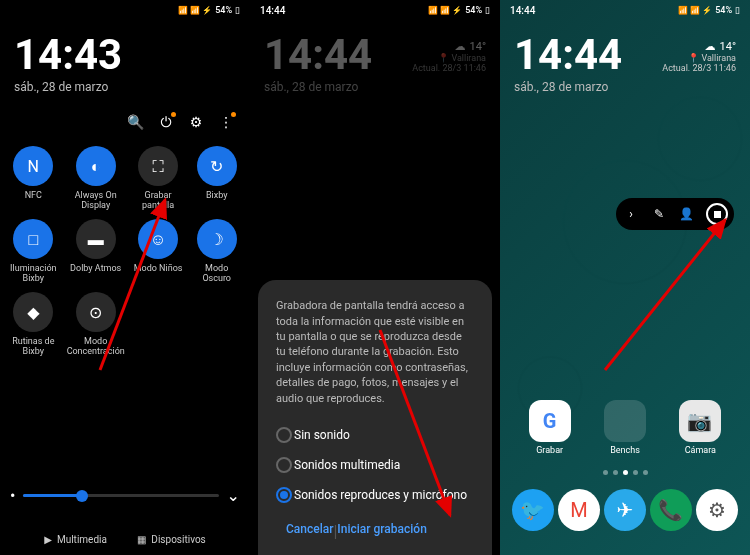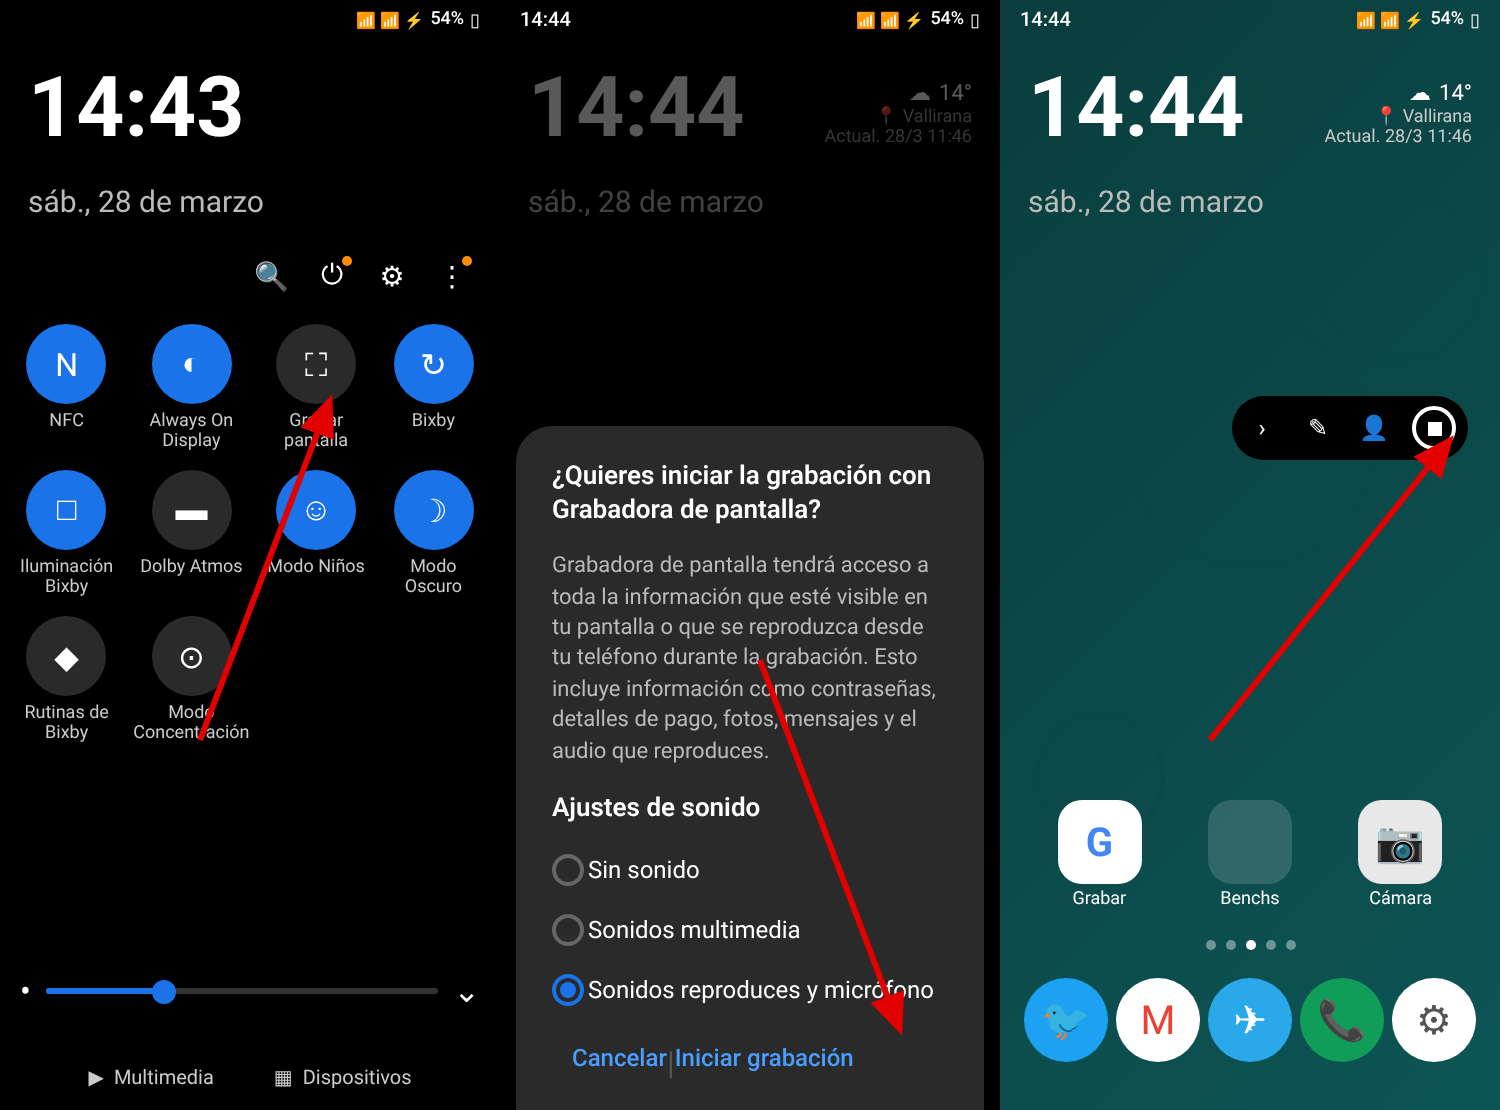--- a/index.html
+++ b/index.html
@@ -7,21 +7,21 @@
 .screen{width:250px;height:555px;position:relative;color:#fff;overflow:hidden}
 .s1{background:#000}
 .s2{background:#000}
 .s3{background:linear-gradient(135deg,#0a3d3d,#0d5555);position:relative}
 .s3::before{content:"";position:absolute;inset:0;background-image:radial-gradient(circle at 50% 40%,transparent 60px,#0a4545 61px,#0a4545 62px,transparent 63px),radial-gradient(circle at 20% 70%,transparent 30px,#0a4545 31px,#0a4545 32px,transparent 33px),radial-gradient(circle at 80% 25%,transparent 40px,#0a4545 41px,#0a4545 42px,transparent 43px);opacity:.3}
 .status-bar{height:20px;display:flex;justify-content:space-between;align-items:center;padding:2px 10px;font-size:10px;font-weight:500}
 .status-right{display:flex;gap:3px;align-items:center;font-size:9px}
 .sig{display:inline-block;font-size:8px}
 .clock-area{padding:14px}
 .big-time{font-size:42px;font-weight:700;line-height:1}
-.date-line{font-size:15px;margin-top:16px;color:#bbb}
+.date-line{font-size:12px;margin-top:4px;color:#bbb}
 .weather-box{position:absolute;right:14px;top:40px;text-align:right;font-size:11px}
 .weather-row{display:flex;align-items:center;justify-content:flex-end;gap:4px}
 .qs-actions{display:flex;justify-content:flex-end;gap:14px;padding:6px 16px;align-items:center}
 .qs-ic{width:16px;height:16px;display:flex;align-items:center;justify-content:center;font-size:14px}
 .qs-ic.dot{position:relative}
 .qs-ic.dot::after{content:"";position:absolute;top:-2px;right:-2px;width:5px;height:5px;background:#ff8c00;border-radius:50%}
 .tiles{display:grid;grid-template-columns:repeat(4,1fr);gap:8px;padding:10px 8px}
 .tile{display:flex;flex-direction:column;align-items:center;gap:5px}
 .tile-ic{width:40px;height:40px;border-radius:50%;display:flex;align-items:center;justify-content:center;font-size:16px}
 .tile-ic.on{background:#1a73e8}
@@ -157,23 +157,21 @@
   </div>
   <div class="weather-box">
     <div class="weather-row">
         <span>☁</span>
         <span>14°</span>
       </div>
     <div style="font-size:9px;color:#999">📍 <span>Vallirana</span></div>
     <div style="font-size:9px;color:#999">Actual. 28/3 11:46</div>
   </div>
   <div class="dialog">
-    <div class="dlg-title">¿Quieres iniciar la grabación con Grabadora de pantalla?</div>
     <div class="dlg-body">Grabadora de pantalla tendrá acceso a toda la información que esté visible en tu pantalla o que se reproduzca desde tu teléfono durante la grabación. Esto incluye información como contraseñas, detalles de pago, fotos, mensajes y el audio que reproduces.</div>
-    <div class="dlg-section">Ajustes de sonido</div>
     <div id="radios">
         <div class="radio-row">
           <span class="radio"></span>
           <span>Sin sonido</span>
         </div>
         <div class="radio-row">
           <span class="radio"></span>
           <span>Sonidos multimedia</span>
         </div>
         <div class="radio-row">

